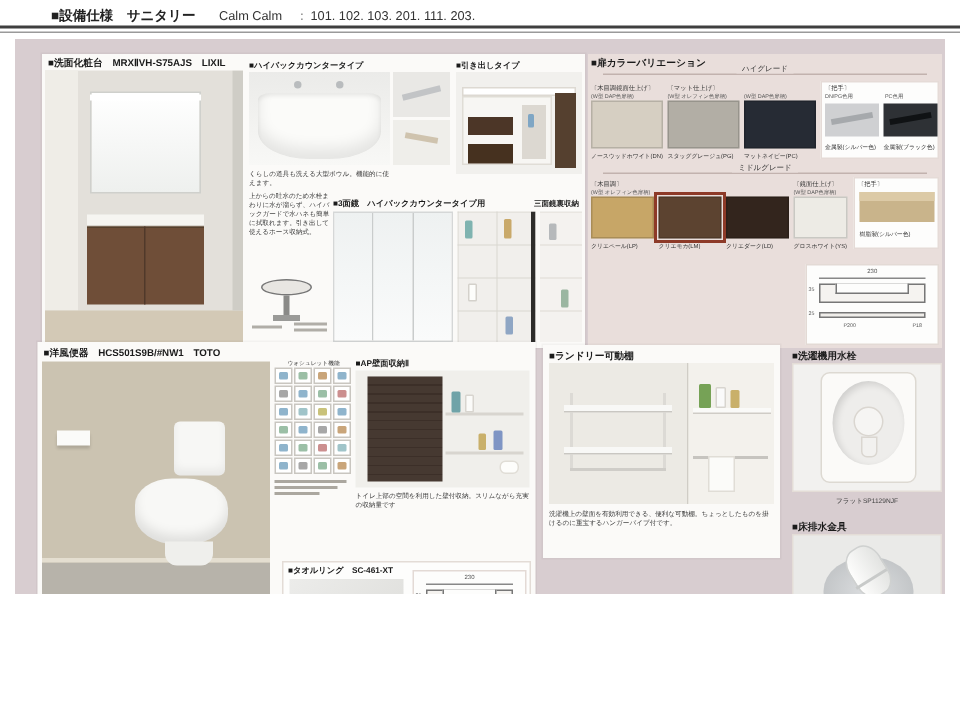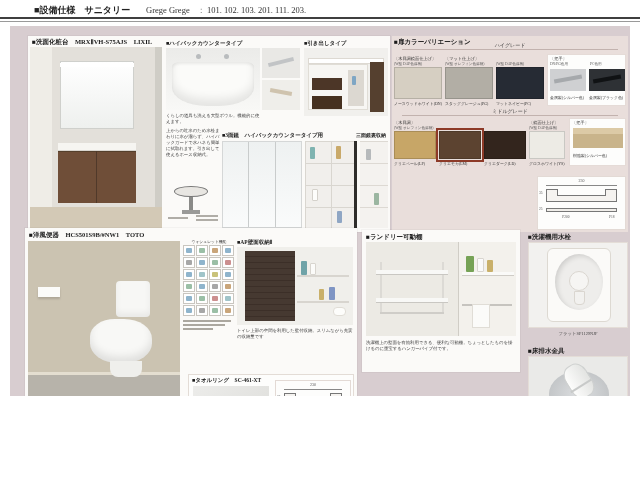--- a/index.html
+++ b/index.html
@@ -1,18 +1,18 @@
 <!DOCTYPE html>
 <html><head>
 <meta charset="utf-8">
 <style>
   html,body{margin:0;padding:0}
   *{box-sizing:border-box}
   .page{position:relative;width:640px;height:396px;background:#ffffff;overflow:hidden;
-        font-family:Liberation Serif, serif;color:#222}
+        font-family:Liberation Sans, sans-serif;color:#222}
   .abs{position:absolute}
   .lbl{font-size:6.5px;font-weight:bold;color:#1b1b1b;white-space:nowrap}
   .lbl-s{font-size:5.5px;font-weight:bold;color:#1b1b1b;white-space:nowrap}
   .cap{font-size:4.4px;color:#3a3a3a;line-height:1.35;word-break:break-all}
   .pink{background:#d8cdd0}
   .panel{background:#fbfaf8;box-shadow:0 0 0 1px rgba(0,0,0,0.03)}
   
   .hdr-t{font-size:9px;font-weight:bold;white-space:nowrap}
   .hdr-n{font-size:8.5px;white-space:nowrap;color:#333}
   .rule1{left:0;top:17px;width:640px;border-top:2px solid #3f3f3f}
@@ -51,21 +51,21 @@
   .fclient{font-size:7px;font-weight:bold;color:#fff;white-space:nowrap}
   .foffice{font-size:4px;color:#fff;letter-spacing:.4px;text-align:center;white-space:nowrap}
   .note{font-size:5.5px;color:#4a4a4a;text-align:center}
 </style>
 </head>
 <body>
 
 <div class="page">
 
   <div class="abs hdr-t" style="left:34px;top:4px">■設備仕様　サニタリー</div>
-  <div class="abs hdr-n" style="left:146px;top:5px">Grege Grege</div>
+  <div class="abs hdr-n" style="left:146px;top:5px">Calm Calm</div>
   <div class="abs hdr-n" style="left:197px;top:5px;color:#888">：</div>
   <div class="abs hdr-n" style="left:207px;top:5px">101. 102. 103. 201. 111. 203.</div>
   <div class="abs rule1"></div>
   <div class="abs rule2"></div>
 
   <div class="abs pink" style="left:10px;top:26px;width:620px;height:424px"></div>
 
   <div class="abs panel" style="left:28px;top:36px;width:362px;height:196px">
     <div class="abs lbl" style="left:4px;top:2px">■洗面化粧台　MRXⅡVH-S75AJS　LIXIL</div>
 

